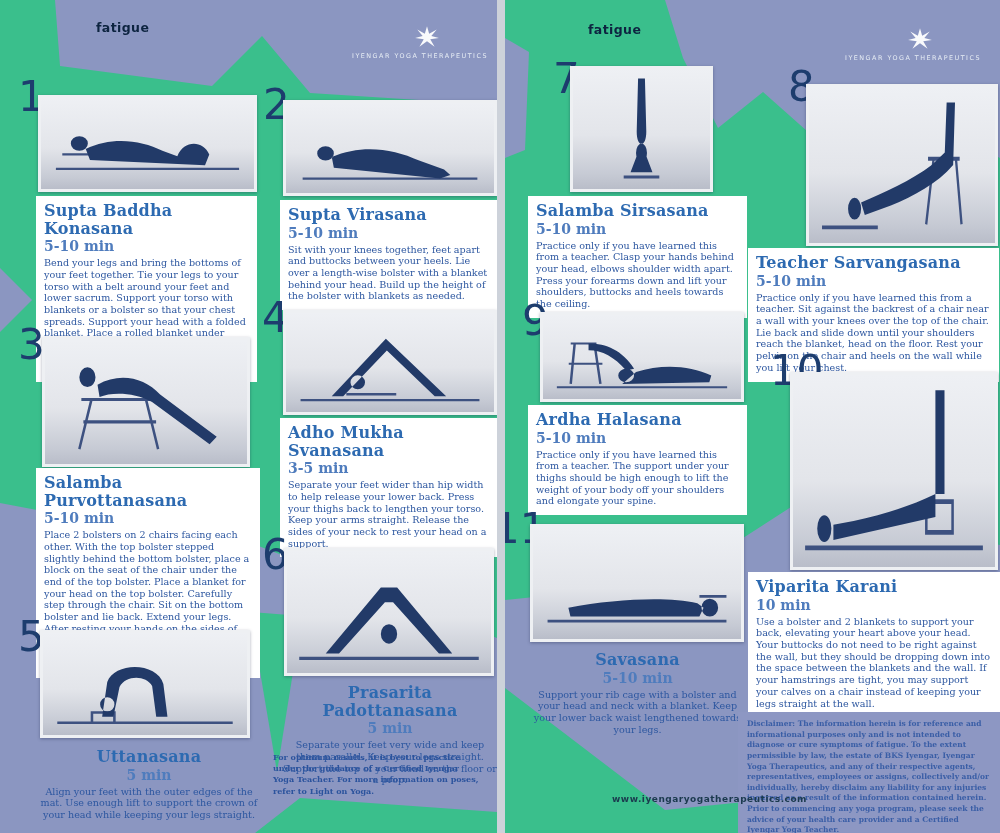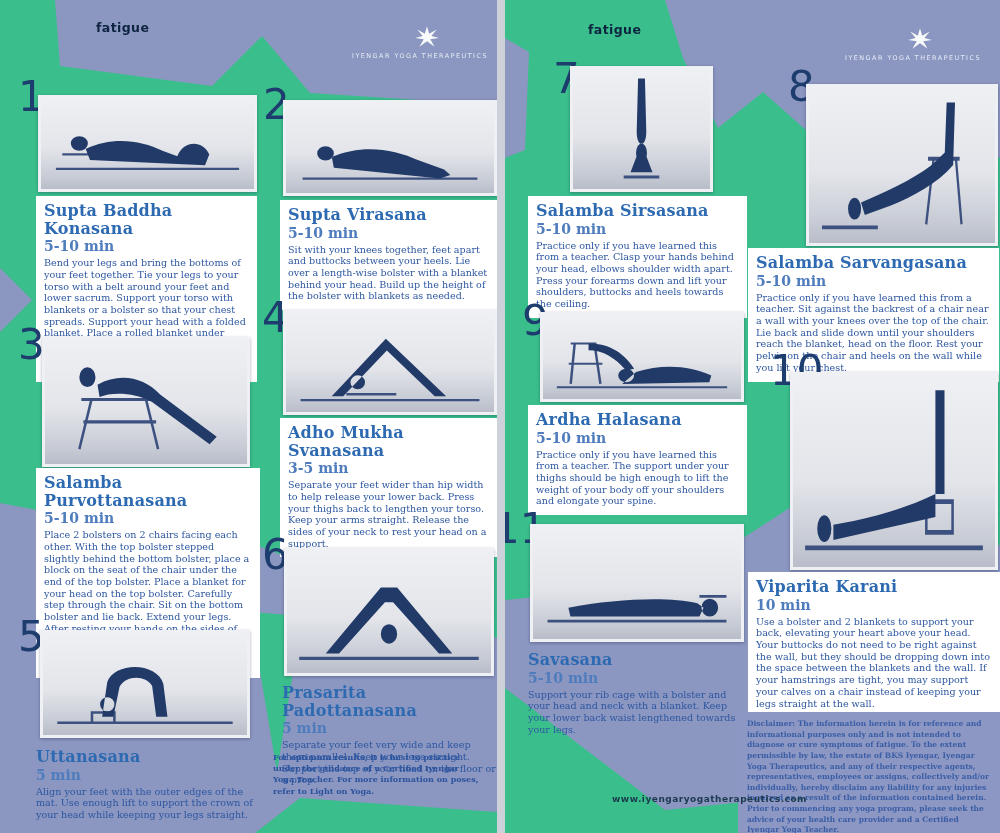--- a/index.html
+++ b/index.html
@@ -59,21 +59,21 @@
   }
   .cap h3 {
     font-size:16px; font-weight:700; color:#2d6ab1; letter-spacing:.2px; line-height:1.1;
   }
   .cap .dur {
     font-size:14px; font-weight:700; color:#4f7cbd; margin:1px 0 3px;
   }
   .cap p {
     font-size:9.6px; line-height:1.22; color:#2d57a0;
   }
-  .cap.bare { background:transparent; padding:6px 0 0; }
+  .cap.bare { background:transparent; padding:6px 0 0;text-align:center; }
 
   .footnote {
     position:absolute; width:208px; font-size:8px; font-weight:700;
     line-height:1.4; color:#2b539d;
   }
   .disclaimer {
     position:absolute; background:#8d97c3; padding:7px 9px;
     font-size:7.5px; line-height:1.42; color:#3a5ea6; font-weight:700;
   }
   .website {
@@ -210,21 +210,21 @@
     </div>
 
     <div class="num" style="left:283px;top:66px">8</div>
     <figure class="photo" style="left:301px;top:84px;width:192px;height:162px">
       <svg viewBox="0 0 200 100" preserveAspectRatio="none">
         <path class="prop" d="M128 46 h34 M134 46 l-8 42 M158 46 l6 42 M14 90 h60"></path>
         <path class="body" d="M148 10 h9 l-2 40 C138 62 112 70 88 76 L60 82 L56 74 C80 68 110 60 132 50 L146 42 Z M42 78 a7 7 0 1 0 14 0 a7 7 0 1 0 -14 0"></path>
       </svg>
     </figure>
     <div class="cap" style="left:243px;top:248px;width:251px">
-      <h3>Salamba Sarvangasana</h3>
+      <h3>Teacher Sarvangasana</h3>
       <div class="dur">5-10 min</div>
       <p>Practice only if you have learned this from a teacher. Sit against the backrest of a chair near a wall with your knees over the top of the chair. Lie back and slide down until your shoulders reach the blanket, head on the floor. Rest your pelvis on the chair and heels on the wall while you lift your chest.</p>
     </div>
 
     <div class="num" style="left:17px;top:300px">9</div>
     <figure class="photo" style="left:35px;top:312px;width:204px;height:90px">
       <svg viewBox="0 0 200 100" preserveAspectRatio="none">
         <path class="prop" d="M28 34 h26 M32 34 l-4 48 M52 34 l6 48 M26 58 h34 M14 86 H186"></path>
         <path class="body" d="M92 64 C80 42 64 34 46 34 L46 42 C60 42 72 50 84 66 Z M94 68 C120 58 148 60 170 72 L168 80 L80 82 Z M76 72 a8 8 0 1 0 16 0 a8 8 0 1 0 -16 0"></path>
       </svg>

